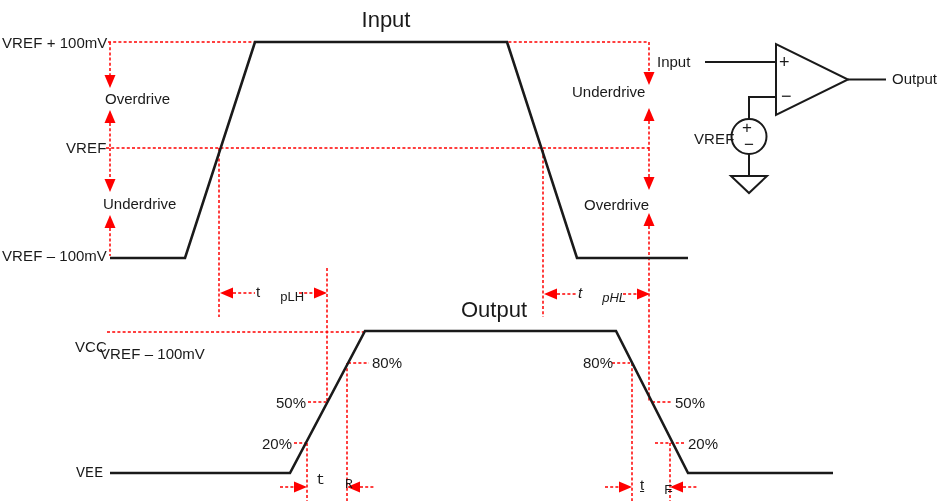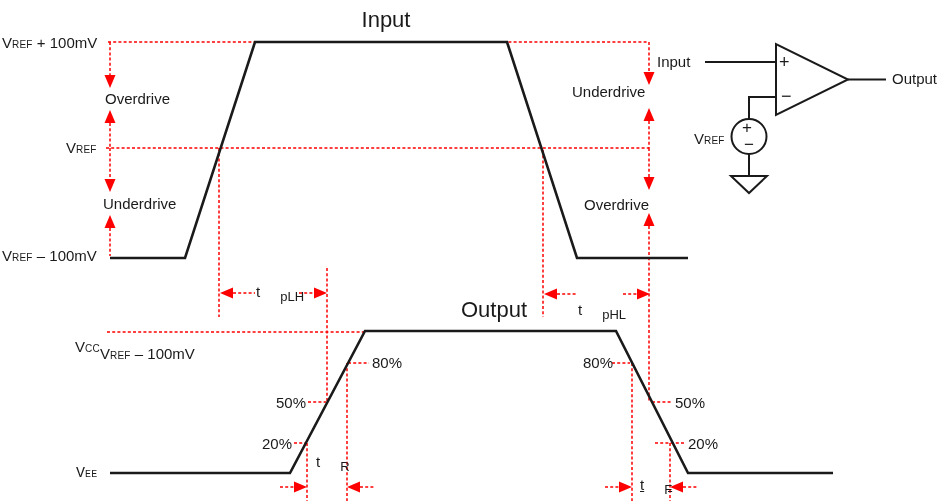--- a/index.html
+++ b/index.html
@@ -13,21 +13,21 @@
   .rd   { stroke:var(--red); stroke-width:1.5; fill:none; stroke-dasharray:3 2.2; }
   .ah   { fill:var(--red); stroke:none; }
   .wf   { stroke:var(--ink); stroke-width:2.6; fill:none; stroke-linejoin:miter; }
   .sch  { stroke:var(--ink); stroke-width:2; fill:none; stroke-linejoin:miter; }
   .schf { stroke:var(--ink); stroke-width:2; fill:var(--bg); stroke-linejoin:miter; }
   .lbl {
     position:absolute; font-size:15px; line-height:1.1; white-space:nowrap;
     color:var(--ink);
   }
   .title { font-size:22px; text-align:center; }
-  .sub  { font-size:10px; letter-spacing:.2px; }
+  .sub  { font-size:15px; letter-spacing:.2px; }
   .tsub { font-size:13px; vertical-align:-4px;margin-left:20px; }
   .tlbl { text-align:center; }
   .sign { position:absolute; font-size:18px; line-height:1; }
 </style>
 </head>
 <body>
 
 <div class="stage">
 
   <svg class="canvas" width="944" height="502" viewBox="0 0 944 502">
@@ -139,22 +139,22 @@
   <div class="lbl" style="left:76px; top:466px;font-family:Liberation Mono, monospace;"><span>V</span><span class="sub">EE</span></div>
 
   <div class="lbl" style="left:372px; top:355px;">80%</div>
   <div class="lbl" style="left:276px; top:395px;">50%</div>
   <div class="lbl" style="left:262px; top:436px;">20%</div>
   <div class="lbl" style="left:583px; top:355px;">80%</div>
   <div class="lbl" style="left:675px; top:395px;">50%</div>
   <div class="lbl" style="left:688px; top:436px;">20%</div>
 
   <div class="lbl tlbl" style="left:256px; top:284px; width:44px;"><span>t</span><span class="tsub">pLH</span></div>
-  <div class="lbl tlbl" style="left:578px; top:302px; width:44px;"><span>t</span><span class="tsub">pHL</span></div>
-  <div class="lbl tlbl" style="left:316px; top:454px; width:24px;"><span>t</span><span class="tsub">R</span></div>
+  <div class="lbl tlbl" style="left:578px; top:285px; width:44px;font-style:italic;"><span>t</span><span class="tsub">pHL</span></div>
+  <div class="lbl tlbl" style="left:316px; top:473px; width:24px;font-family:Liberation Mono, monospace;"><span>t</span><span class="tsub">R</span></div>
   <div class="lbl tlbl" style="left:640px; top:477px; width:24px;text-decoration:underline;"><span>t</span><span class="tsub">F</span></div>
 
   <div class="lbl" style="left:657px; top:54px;">Input</div>
   <div class="lbl" style="left:892px; top:71px;">Output</div>
   <div class="lbl" style="left:694px; top:131px;"><span>V</span><span class="sub">REF</span></div>
 
   <span class="sign" style="left:779px; top:53px;">+</span>
   <span class="sign" style="left:781px; top:87px;">−</span>
   <span class="sign" style="left:742px; top:119px; font-size:17px;">+</span>
   <span class="sign" style="left:744px; top:136px; font-size:17px;">−</span>

